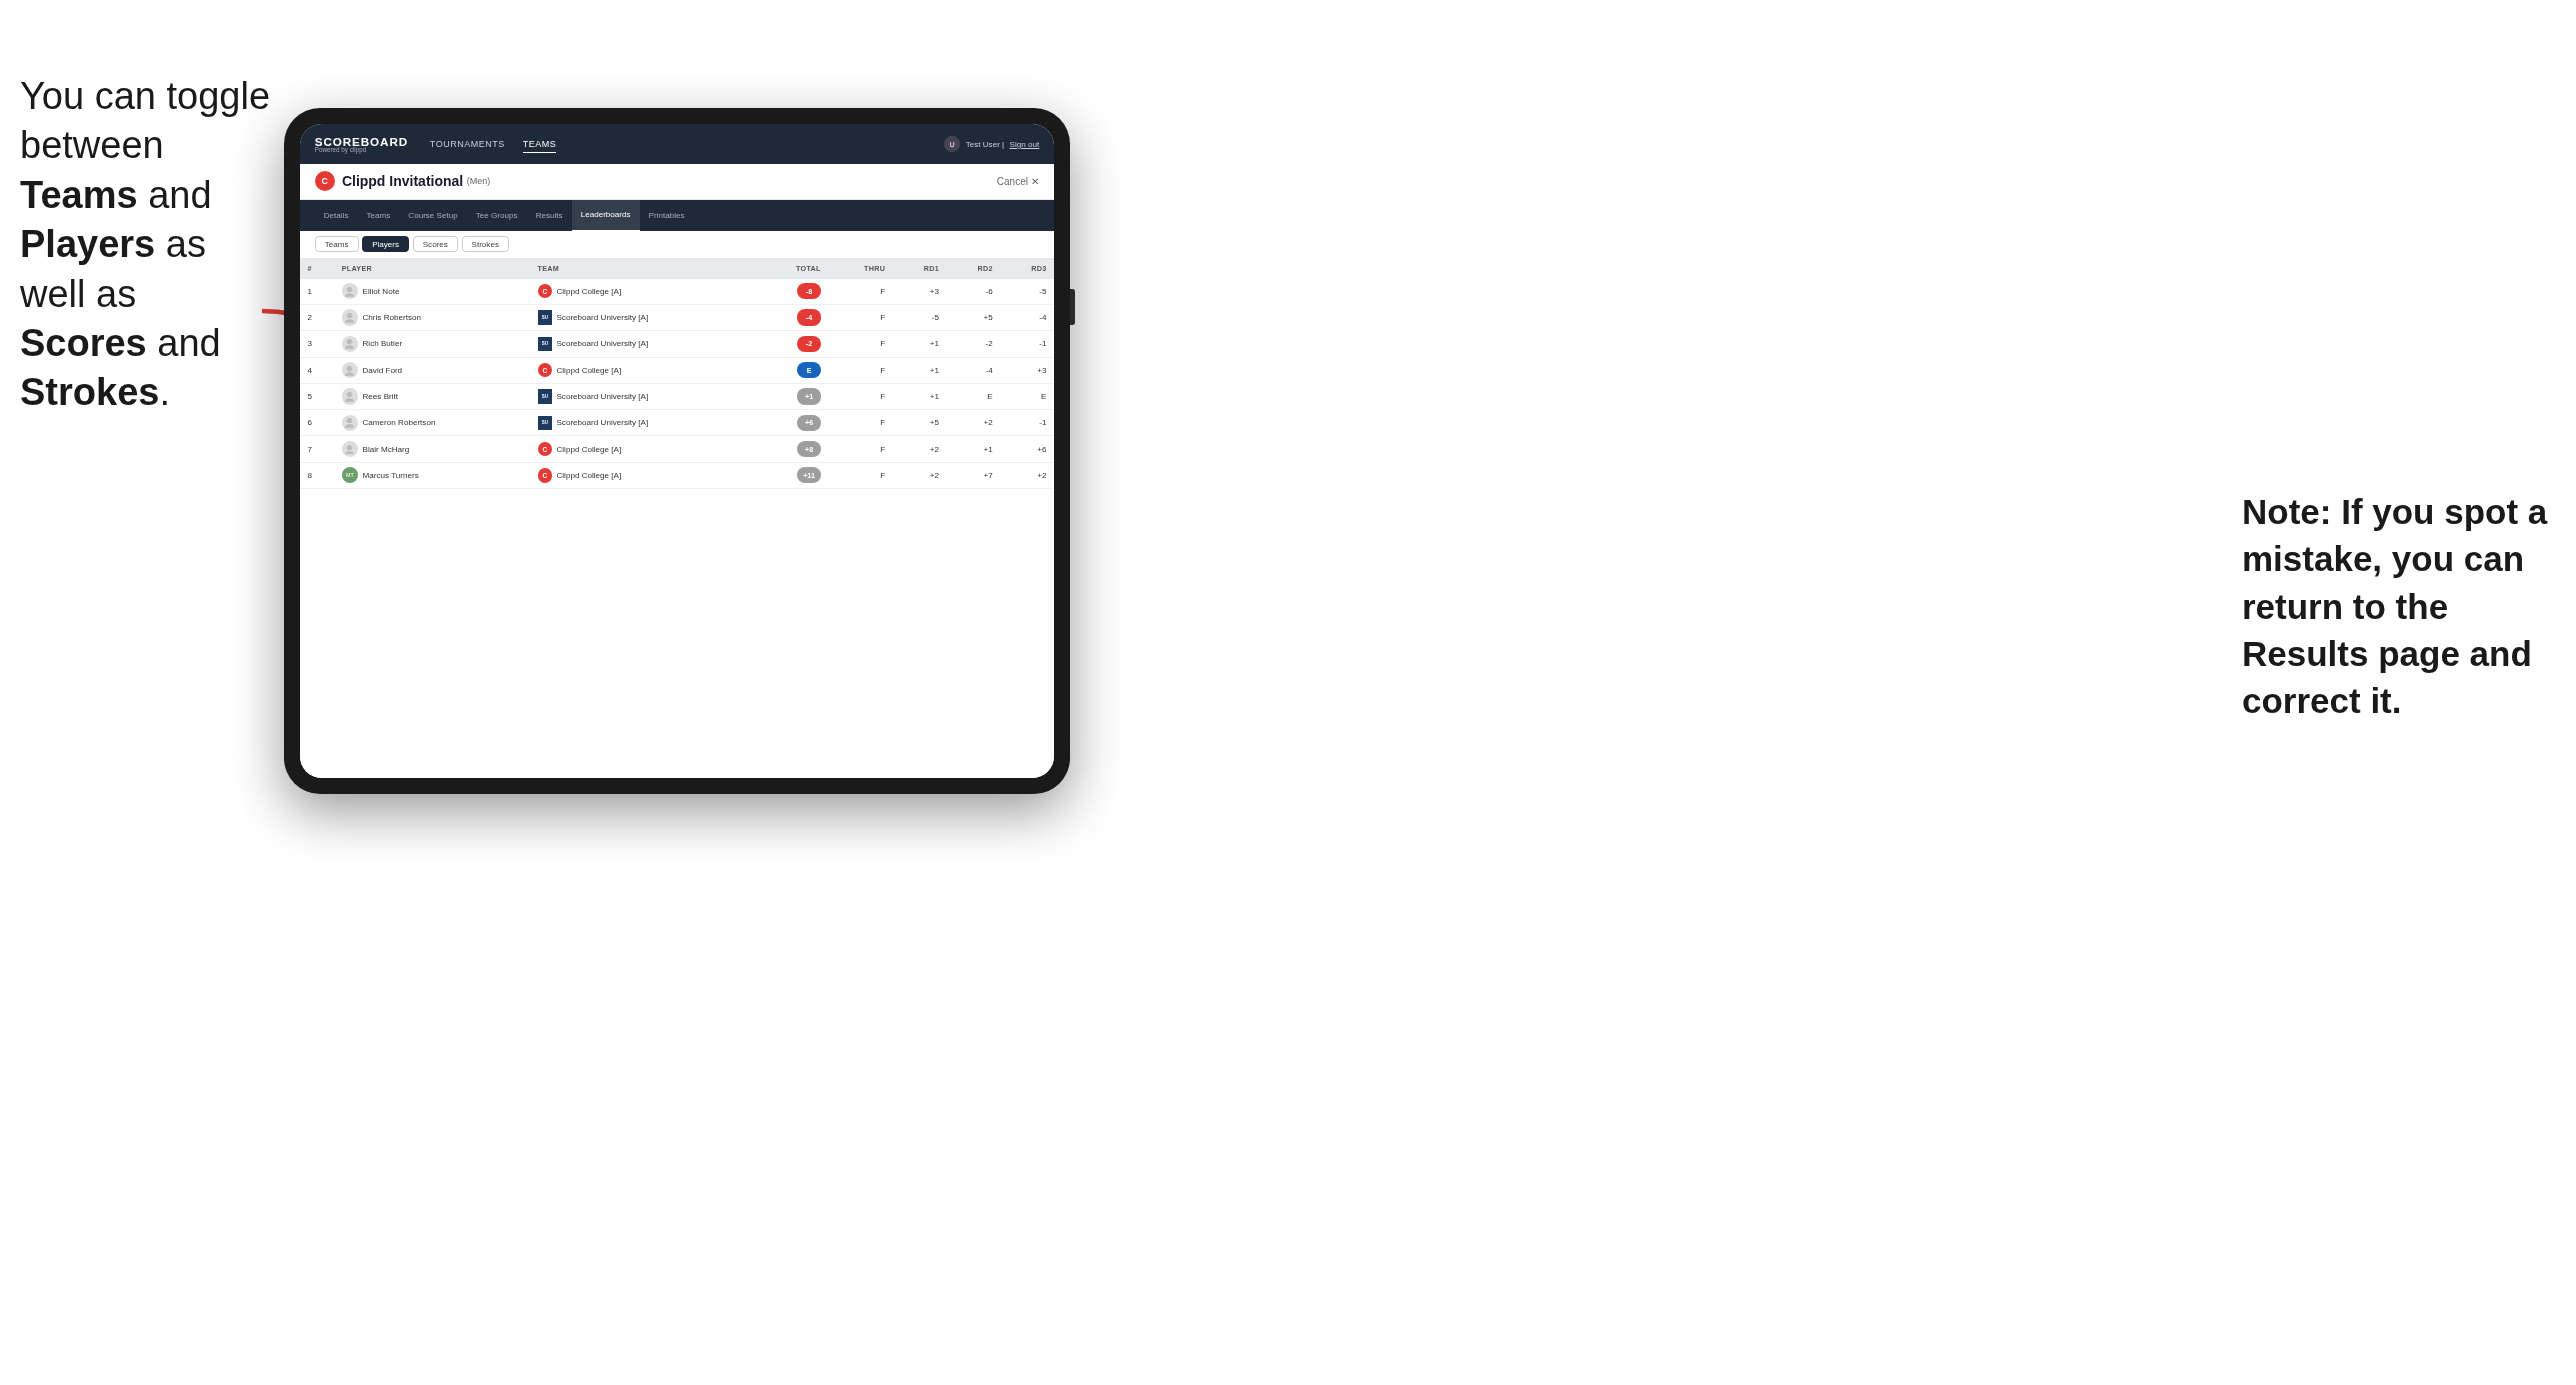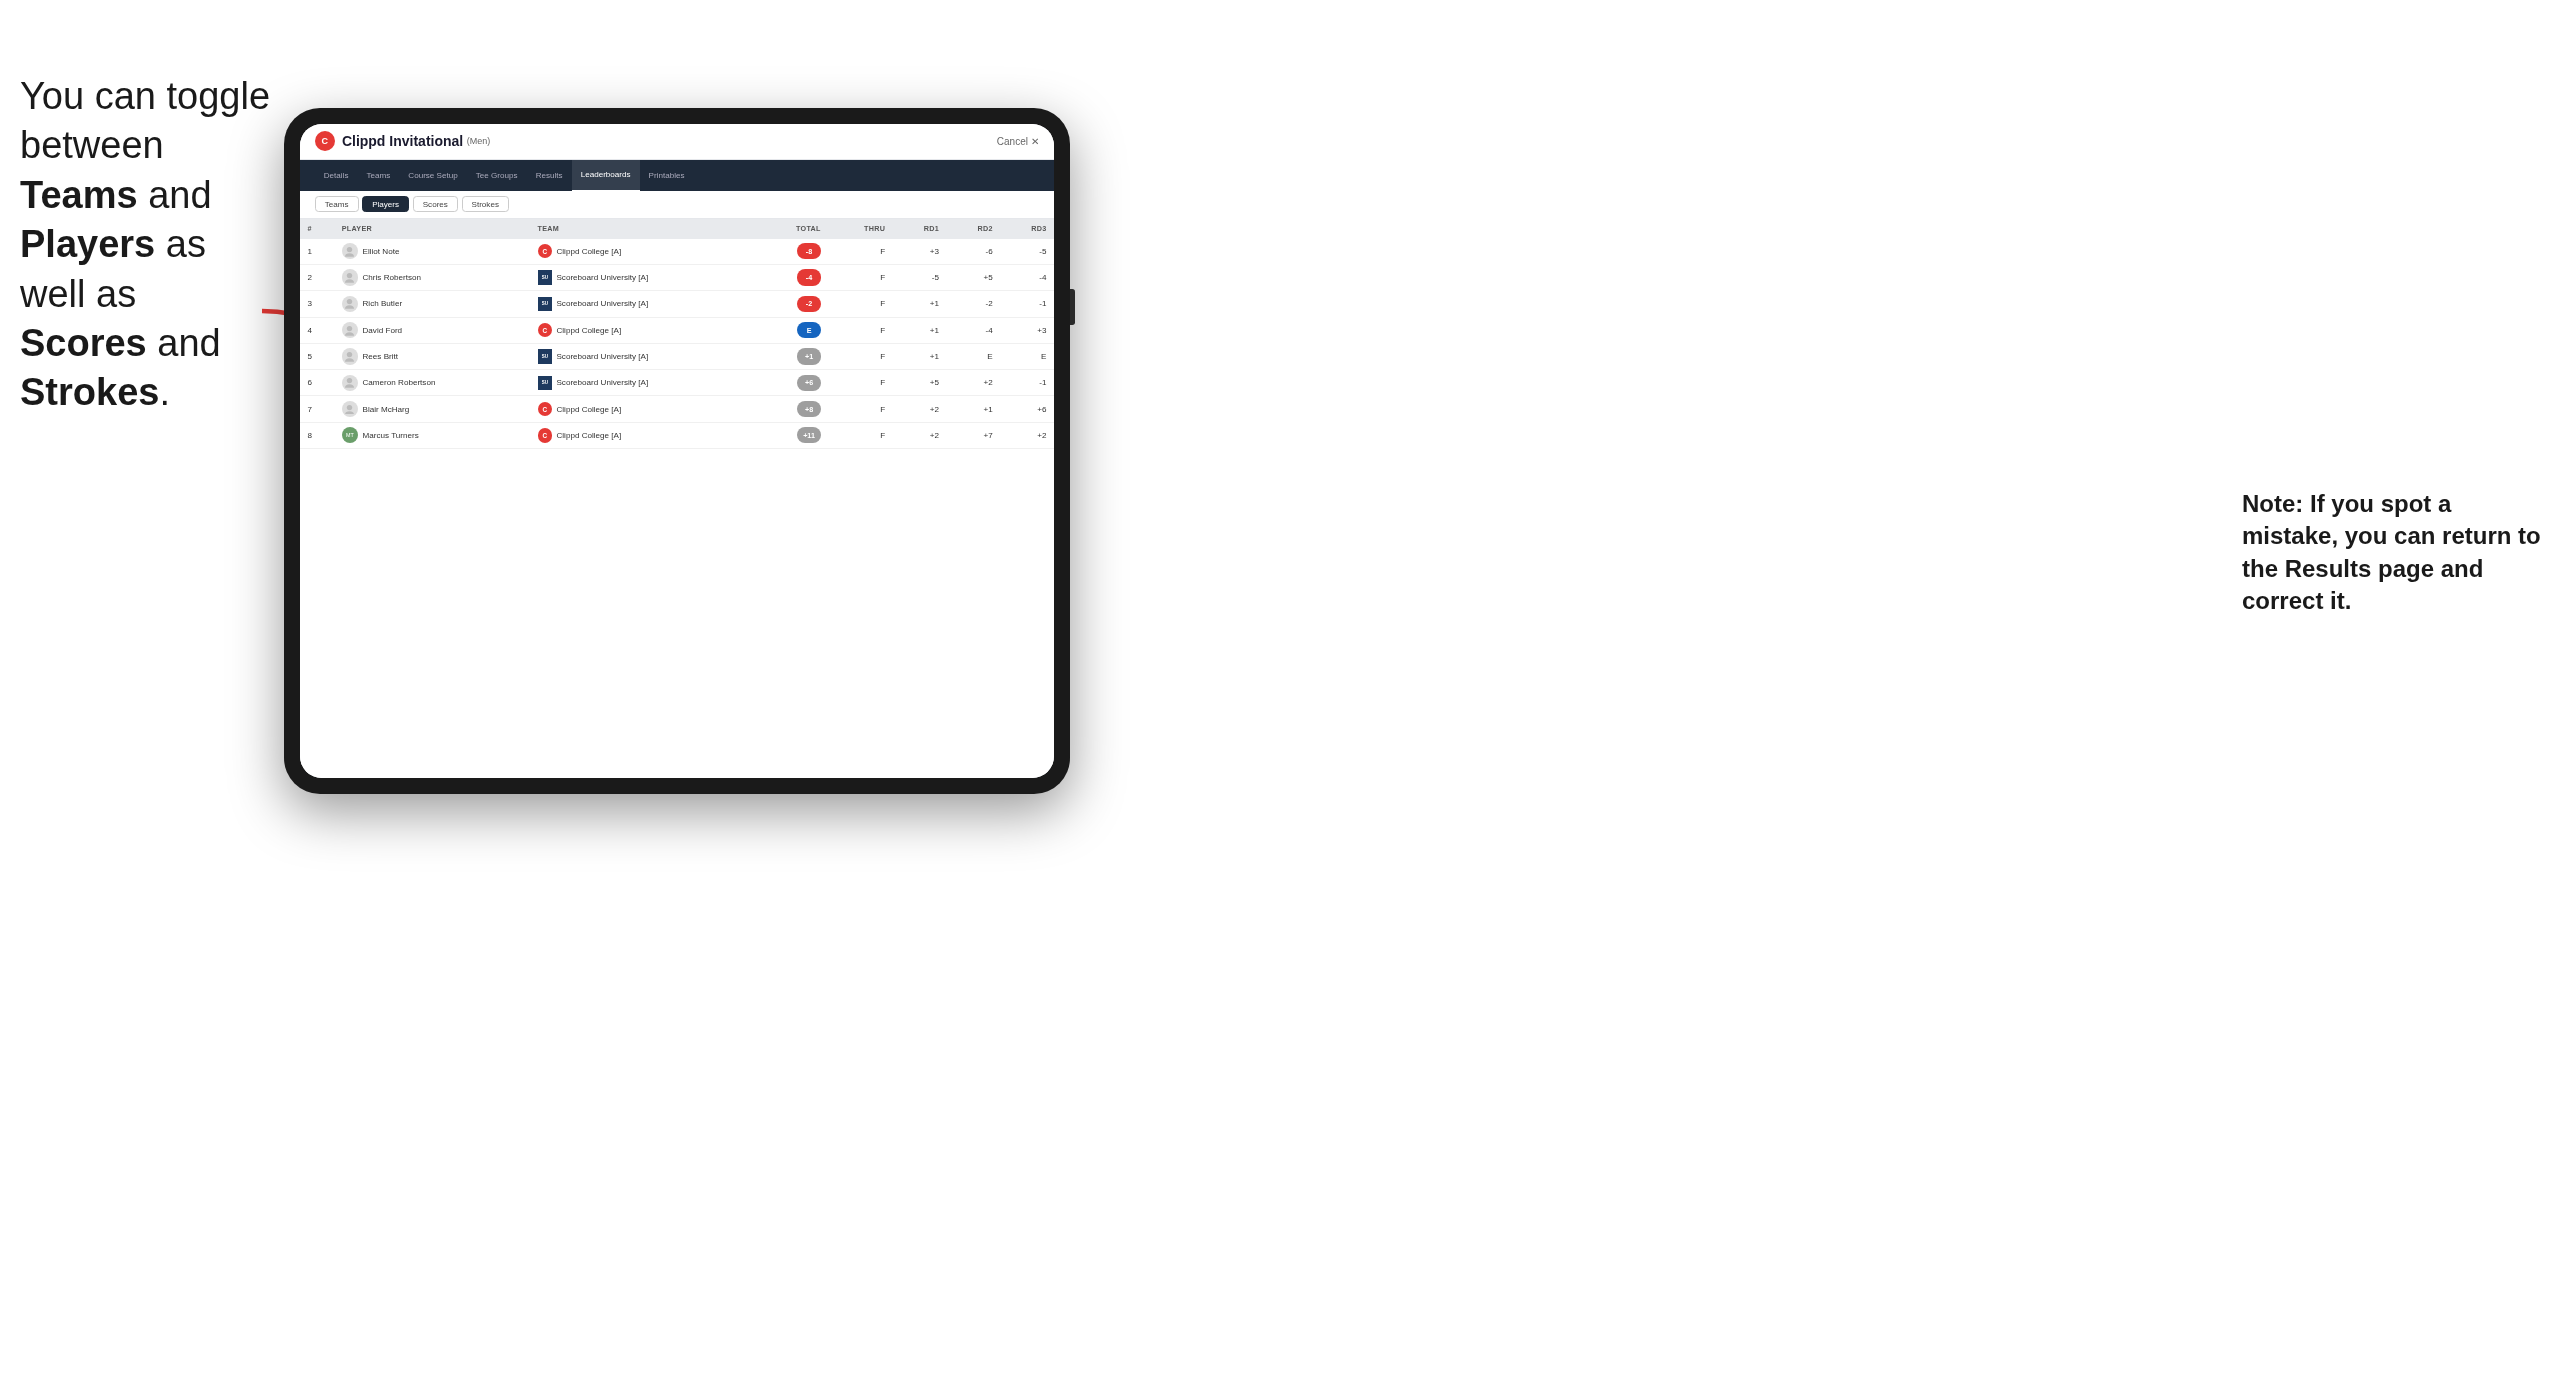--- a/index.html
+++ b/index.html
@@ -23,21 +23,21 @@
       color: #1a1a1a;
     }
     .left-annotation b { font-weight: 800; }
 
     
     .right-annotation {
       position: absolute;
       right: 27px;
       top: 488px;
       width: 307px;
-      font-size: 24px;
+      font-size: 35px;
       line-height: 1.35;
       color: #1a1a1a;
     }
     .right-annotation b { font-weight: 800; }
 
     
     .tablet-frame {
       position: absolute;
       left: 284px;
       top: 108px;
@@ -378,20 +378,34 @@
       <polygon points="0 0, 8 3, 0 6" fill="#e53935"></polygon>
     </marker>
   </defs>
   <path d="M10,10 Q80,10 108,58" stroke="#e53935" stroke-width="5" fill="none" marker-end="url(#arrowhead)"></path>
 </svg>
 
 <div class="tablet-frame">
   <div class="tablet-side-btn"></div>
   <div class="tablet-screen">
 
+    <div class="nav-bar">
+      <div class="logo-area">
+        <span class="logo-text">SCOREBOARD</span>
+        <span class="logo-sub">Powered by clippd</span>
+      </div>
+      <span class="nav-link">TOURNAMENTS</span>
+      <span class="nav-link active">TEAMS</span>
+      <div class="nav-spacer"></div>
+      <div class="nav-user">
+        <div class="user-avatar">U</div>
+        <span>Test User |</span>
+        <span style="cursor:pointer;text-decoration:underline;">Sign out</span>
+      </div>
+    </div>
 
     <div class="tournament-header">
       <div class="tourney-logo">C</div>
       <span class="tourney-name">Clippd Invitational</span>
       <span class="tourney-gender">(Men)</span>
       <div class="tourney-spacer"></div>
       <div class="cancel-btn">
         <span>Cancel</span>
         <span>✕</span>
       </div>

